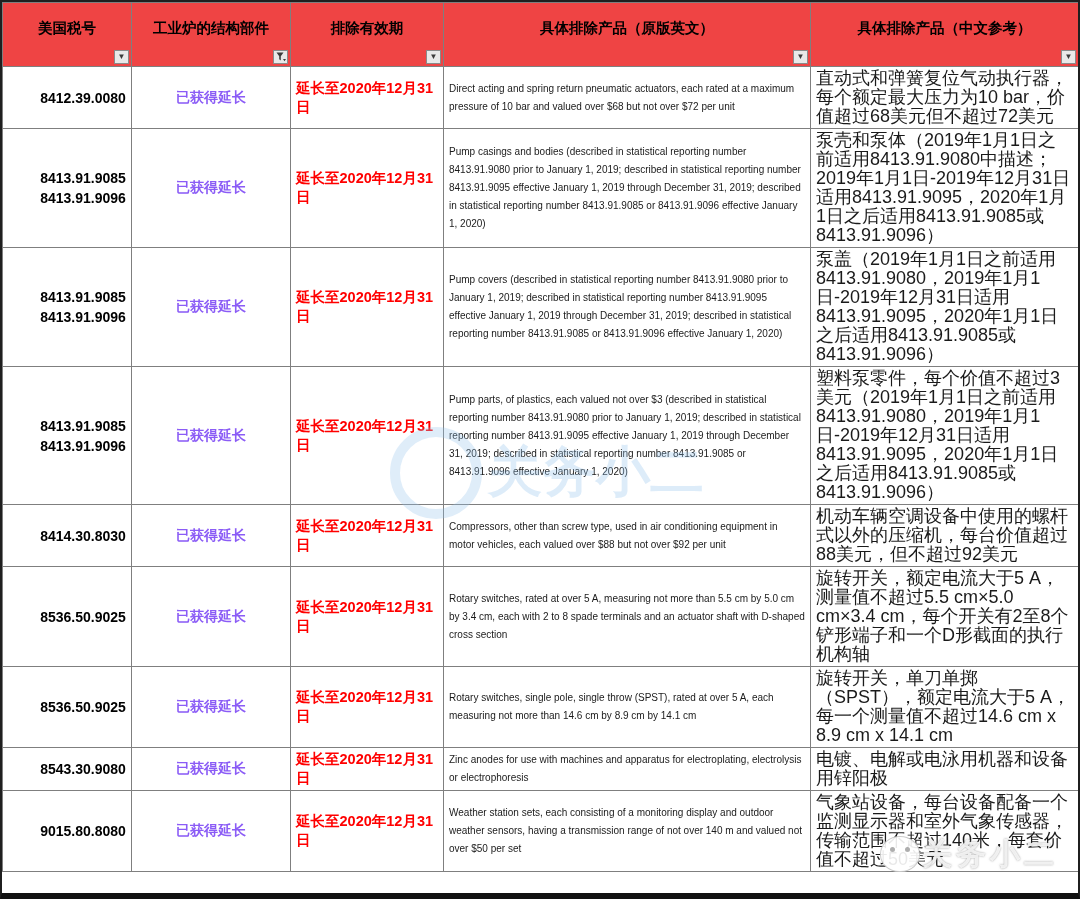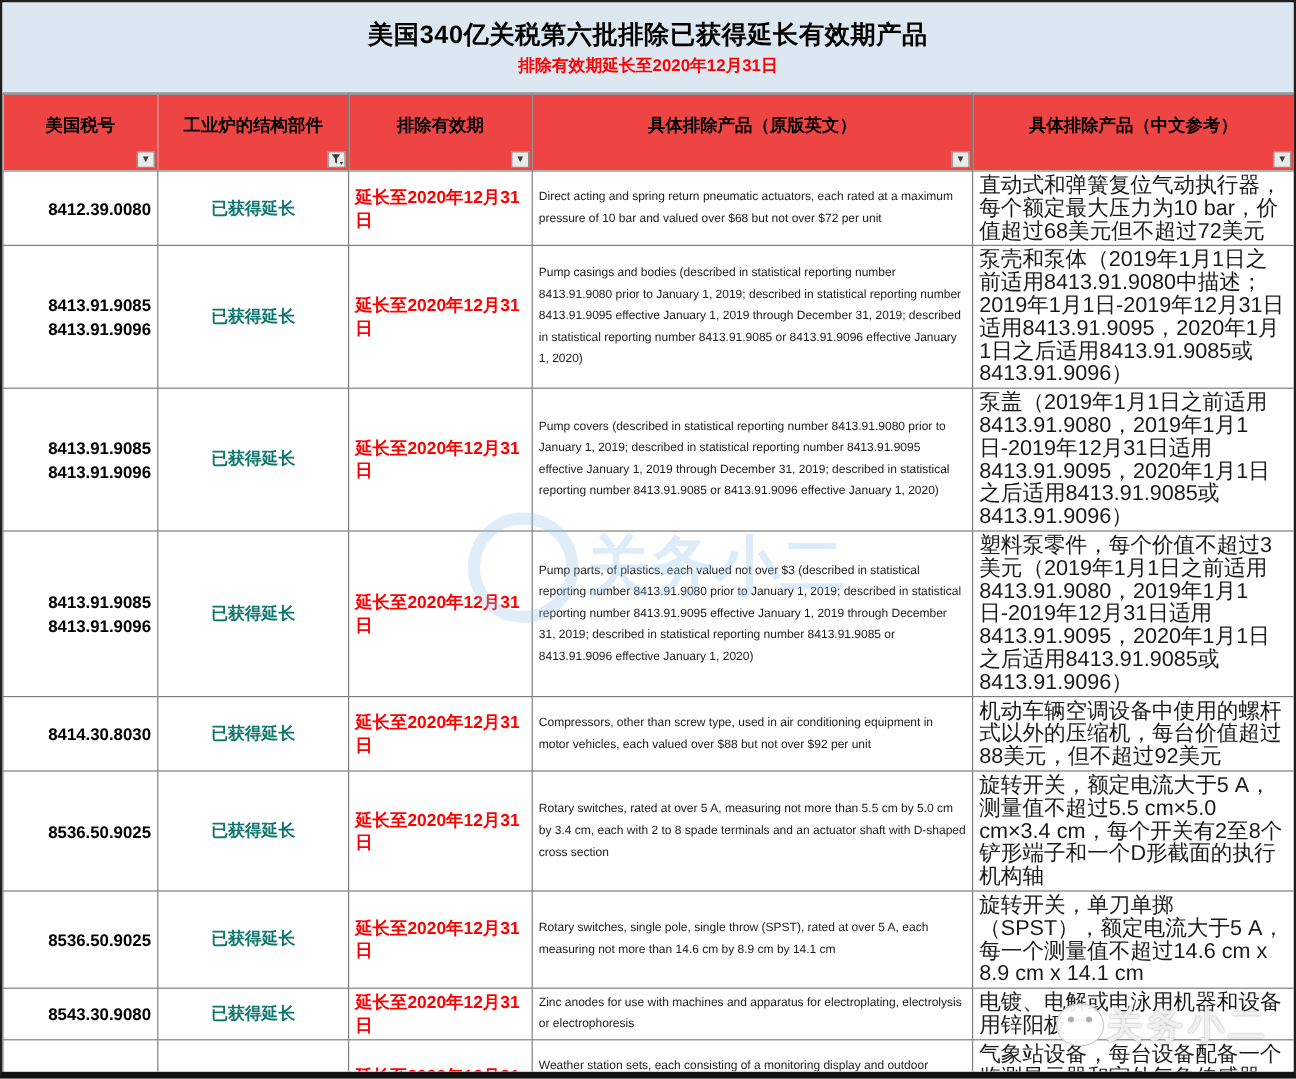--- a/index.html
+++ b/index.html
@@ -92,21 +92,21 @@
     font-size: 14px;
     color: #000;
     white-space: pre-line;
     line-height: 20px;
     padding-left: 37px;
   }
   .cell-status {
     text-align: center;
     font-weight: bold;
     font-size: 14px;
-    color: #0f766e;
+    color: #8b5cf6;
     font-family: Liberation Mono, monospace;
   }
   .cell-validity {
     text-align: left;
     font-weight: bold;
     font-size: 14.5px;
     color: #ff0000;
   }
   .cell-desc-en {
     font-size: 10px;
@@ -187,24 +187,20 @@
     text-shadow: 0 0 2px rgba(130, 130, 130, 0.8);
     white-space: nowrap;
     letter-spacing: 4px;
   }
 </style>
 </head>
 <body>
 
 <div class="page">
 
-  <div class="title-band">
-    <h1>美国340亿关税第六批排除已获得延长有效期产品</h1>
-    <div class="subtitle">排除有效期延长至2020年12月31日</div>
-  </div>
 
   <table>
     <colgroup>
       <col class="c1">
         <col class="c2">
         <col class="c3">
         <col class="c4">
         <col class="c5">
     </colgroup>
     <thead>

